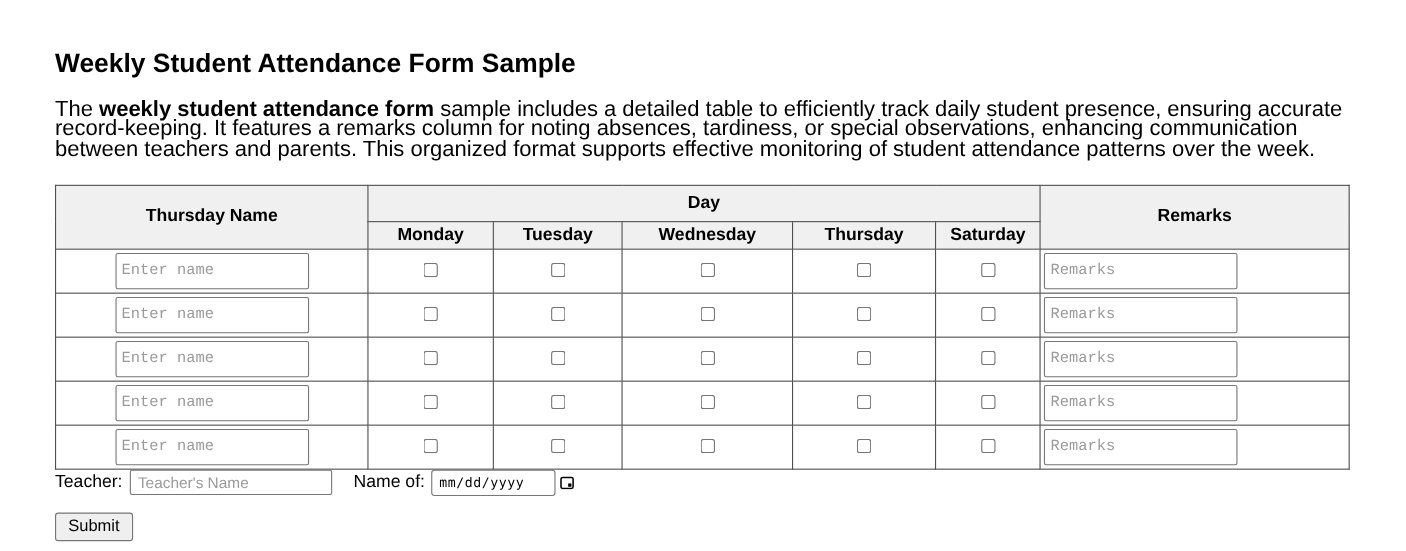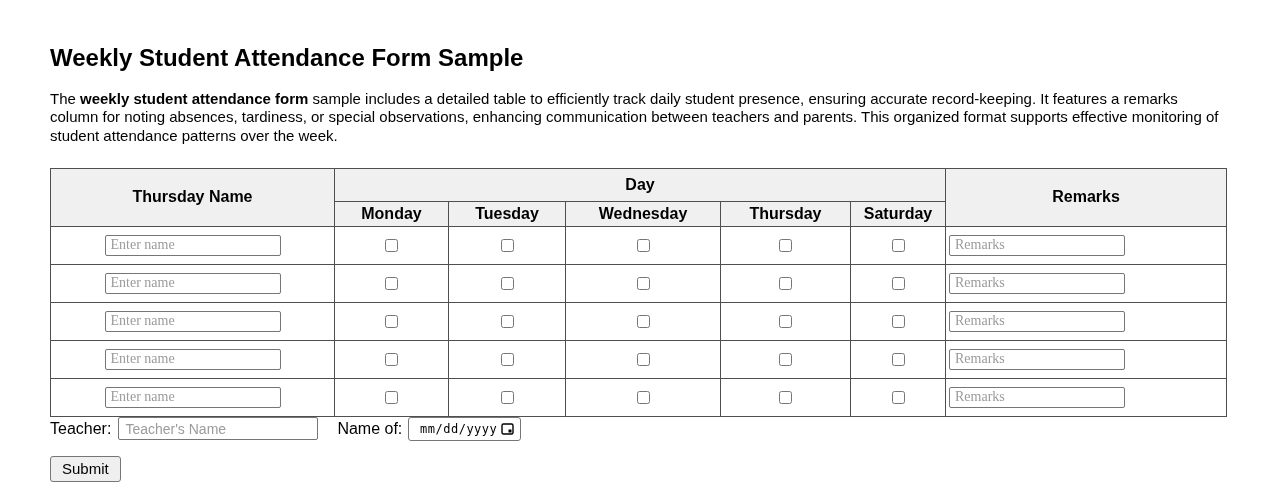--- a/index.html
+++ b/index.html
@@ -14,21 +14,21 @@
     padding-left: 50px;
   }
   h1.page-title {
     font-size: 24px;
     font-weight: bold;
     margin: 44px 0 16px 0;
     line-height: 1.2;
   }
   p.description {
     width: 1176px;
-    font-size: 15px;
+    font-size: 20px;
     line-height: 18.6px;
     margin: 17px 0 0 0;
   }
   table.attendance {
     margin-top: 22px;
     width: 1176px;
     border-collapse: collapse;
     table-layout: fixed;
   }
   table.attendance th, table.attendance td {
@@ -42,65 +42,66 @@
     text-align: center;
   }
   tr.group-row th { height: 33px; }
   tr.days-row th { height: 20px; }
   table.attendance tbody td { height: 38px; background: #fff; }
   td.name-cell { text-align: center; }
   td.day-cell { text-align: center; }
   td.remarks-cell { text-align: left; padding-left: 7px; }
   input.cell-input {
     width: 176px;
-    height: 21px;
+    height: 33px;
     border: 1px solid #767676;
     border-radius: 2px;
-    font-family: Liberation Serif, serif;
+    font-family: Liberation Mono, monospace;
     font-size: 14px;
     padding: 0 5px;
     color: #000;
     vertical-align: middle;
   }
   input.cell-input::placeholder, input.text-input::placeholder { color: #9b9b9b; opacity: 1; }
   input[type="checkbox"].day-checkbox {
     width: 13px;
     height: 13px;
     margin: 0;
     vertical-align: middle;
     accent-color: #fff;
   }
   .footer-form {
     display: flex;
     align-items: center;
     font-size: 16px;
   }
   input.text-input {
-    width: 200px;
+    width: 184px;
     height: 23px;
     border: 1px solid #767676;
     border-radius: 2px;
     font-family: "Liberation Sans", sans-serif;
     font-size: 14px;
     padding: 0 6px;
     margin-left: 7px;
   }
   .week-label { margin-left: 19px; }
   .date-input {
     display: inline-flex;
     align-items: center;
-    justify-content: flex-end;
+    justify-content: space-between;
     width: 113px;
     height: 24px;
     border: 1px solid #767676;
     border-radius: 3px;
     margin-left: 6px;
     padding: 0 6px;
     background: #fff;
     cursor: default;
+    gap: 28px;
   }
   .date-text {
     font-family: "DejaVu Sans Mono", monospace;
     font-size: 12px;
     letter-spacing: 0.5px;
     color: #000;
     white-space: nowrap;
   }
   .calendar-icon { display: inline-flex; margin-left: 4px; }
   button.submit-button {

